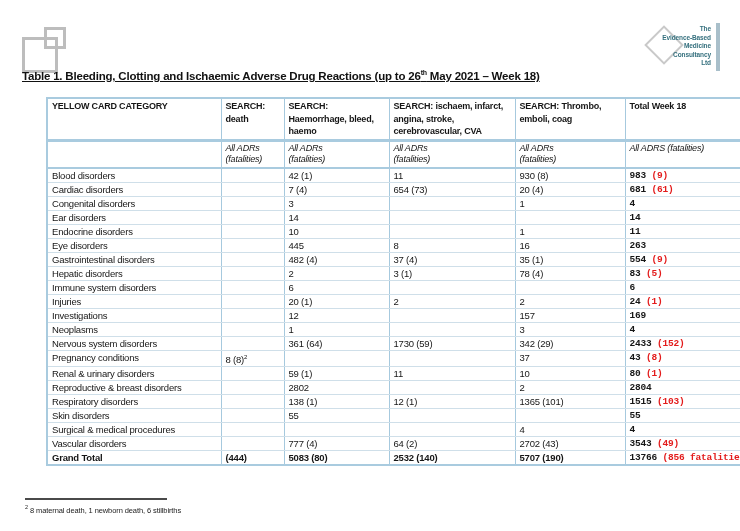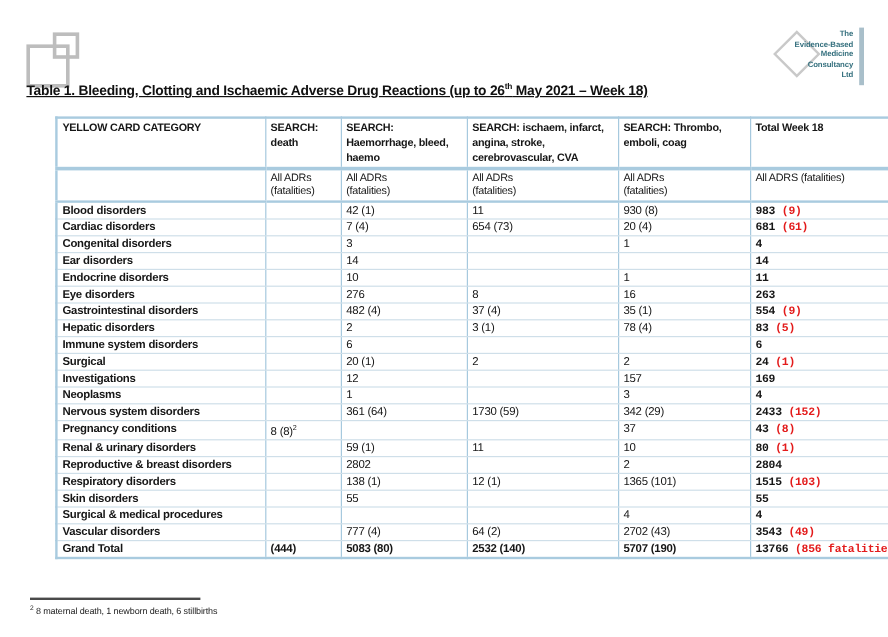--- a/index.html
+++ b/index.html
@@ -56,24 +56,24 @@
     padding:1px 4px;vertical-align:top;text-align:left;
     overflow:hidden;background:#fff;
   }
   table.adr{border:2px solid var(--border-thick);margin-left:24px;}
   tr.header-row th{
     height:42px;font-weight:bold;font-size:9px;line-height:12.5px;
     white-space:pre;border-bottom:3px solid var(--border-thick);
   }
   tr.subheader-row th{
     height:26px;font-weight:normal;font-size:9px;line-height:11.5px;
-    white-space:pre;border-bottom:2px solid var(--border-thick);
+    white-space:pre;border-bottom:2px solid var(--border-thick);font-style:italic;
   }
   tbody td{height:12.4px;line-height:11px;padding:0 4px;white-space:pre;}
-  td.cat{font-weight:bold;}
+  td.cat{font-weight:normal;}
   td.total-cell{font-weight:bold;font-family:Liberation Mono, monospace;}
   .red{color:var(--red);font-weight:bold;}
   tr.total-row td{font-weight:bold;}
   sup{font-size:6px;vertical-align:super;}
 
   
   .footnote-rule{position:absolute;left:25px;top:498px;width:142px;border-top:2px solid #4a4a4a;}
   .footnote{position:absolute;left:25px;top:504px;font-size:7.5px;color:#222;letter-spacing:-0.1px;}
   .footnote sup{font-size:5.5px;}
 </style>
@@ -173,21 +173,21 @@
         <td class="cat">Endocrine disorders</td>
         <td></td>
         <td>10</td>
         <td></td>
         <td>1</td>
         <td class="total-cell"><span>11</span></td>
       </tr>
       <tr>
         <td class="cat">Eye disorders</td>
         <td></td>
-        <td>276</td>
+        <td>445</td>
         <td>8</td>
         <td>16</td>
         <td class="total-cell"><span>263</span></td>
       </tr>
       <tr>
         <td class="cat">Gastrointestinal disorders</td>
         <td></td>
         <td>482 (4)</td>
         <td>37 (4)</td>
         <td>35 (1)</td>
@@ -203,21 +203,21 @@
       </tr>
       <tr>
         <td class="cat">Immune system disorders</td>
         <td></td>
         <td>6</td>
         <td></td>
         <td></td>
         <td class="total-cell"><span>6</span></td>
       </tr>
       <tr>
-        <td class="cat">Surgical</td>
+        <td class="cat">Injuries</td>
         <td></td>
         <td>20 (1)</td>
         <td>2</td>
         <td>2</td>
         <td class="total-cell"><span>24</span><span class="red"> (1)</span></td>
       </tr>
       <tr>
         <td class="cat">Investigations</td>
         <td></td>
         <td>12</td>

